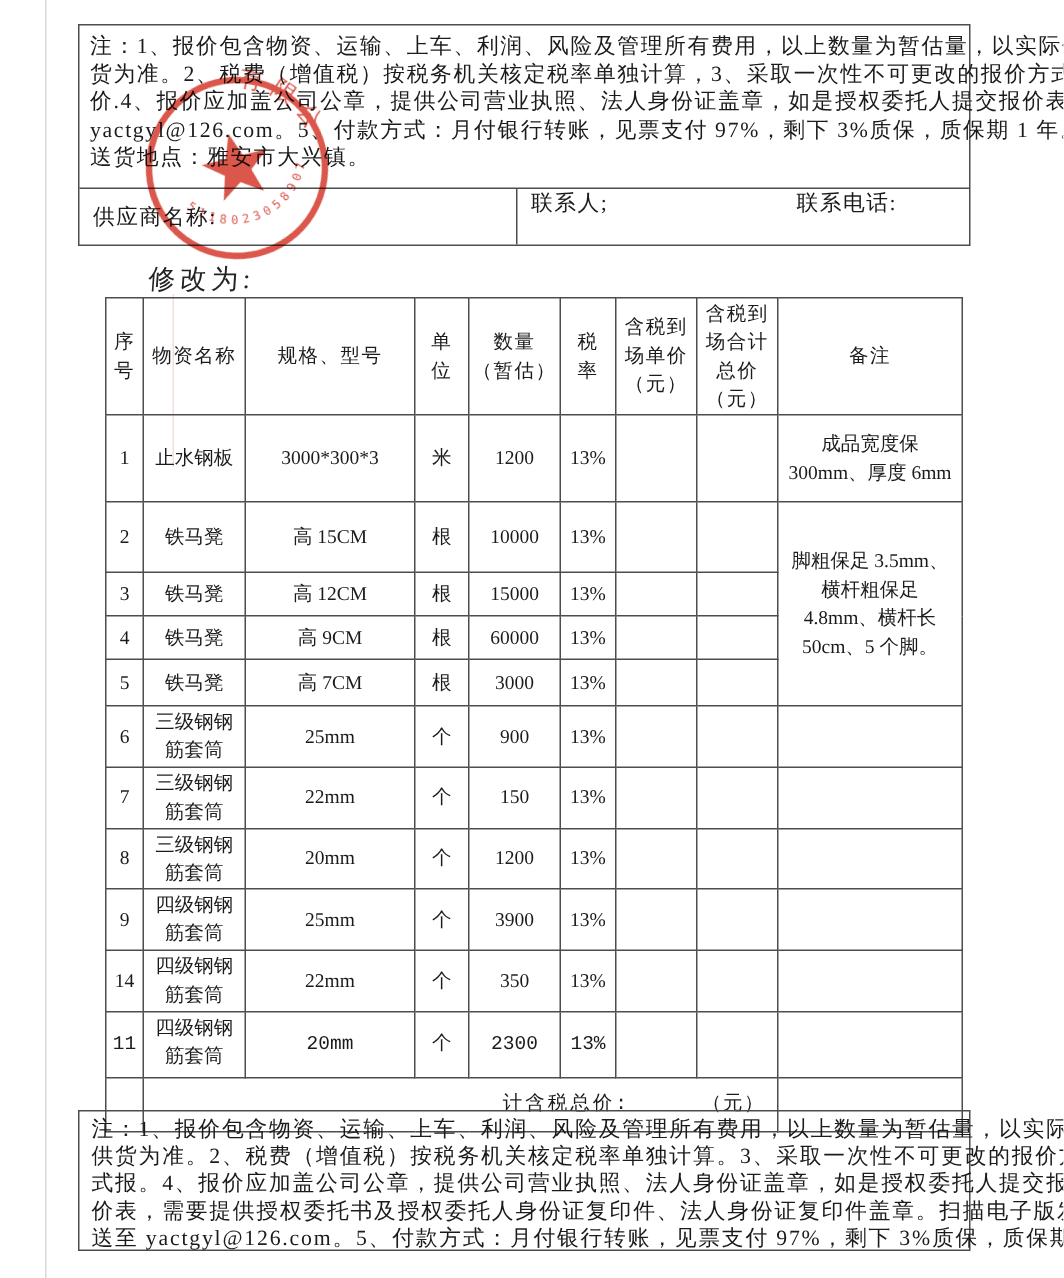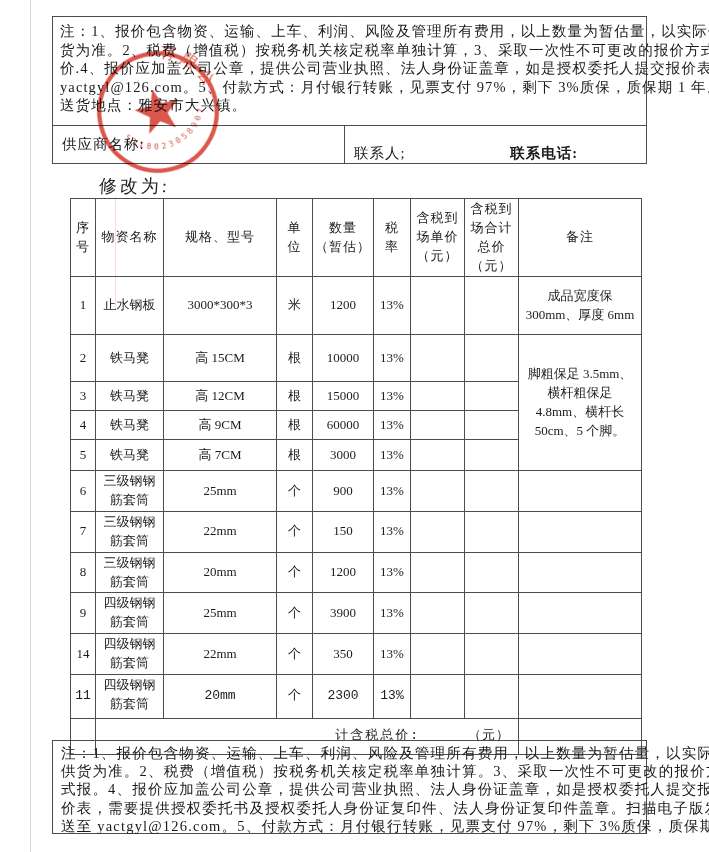--- a/index.html
+++ b/index.html
@@ -17,22 +17,22 @@
     border:1px solid #4d4d4d;box-sizing:border-box;
   }
   .top-notes{padding:5px 7px 0 7px;font-size:14.5px;line-height:18.6px;letter-spacing:1.1px;}
   .top-notes .note-line{white-space:nowrap;}
   .supplier-row{
     position:absolute;left:0;right:0;bottom:0;height:37px;border-top:1px solid #4d4d4d;
     display:flex;align-items:center;font-size:14.5px;letter-spacing:1px;
   }
   .supplier-cell-left{width:292px;height:100%;border-right:1px solid #4d4d4d;
     display:flex;align-items:center;box-sizing:border-box;padding-left:9px;}
-  .supplier-cell-right{flex:1;height:100%;display:flex;align-items:flex-end;padding-left:9px;box-sizing:border-box;}
-  .phone-label{margin-left:auto;margin-right:68px;font-weight:bold;}
+  .supplier-cell-right{flex:1;height:100%;display:flex;align-items:flex-start;padding-left:9px;box-sizing:border-box;}
+  .phone-label{margin-left:auto;margin-right:48px;}
 
   
   .modify-label{
     position:absolute;left:99px;top:174px;font-size:18px;letter-spacing:3px;
     transform:skewX(-4deg);color:#242424;
   }
 
   
   table.items{
     position:absolute;left:70px;top:198px;border-collapse:collapse;table-layout:fixed;

